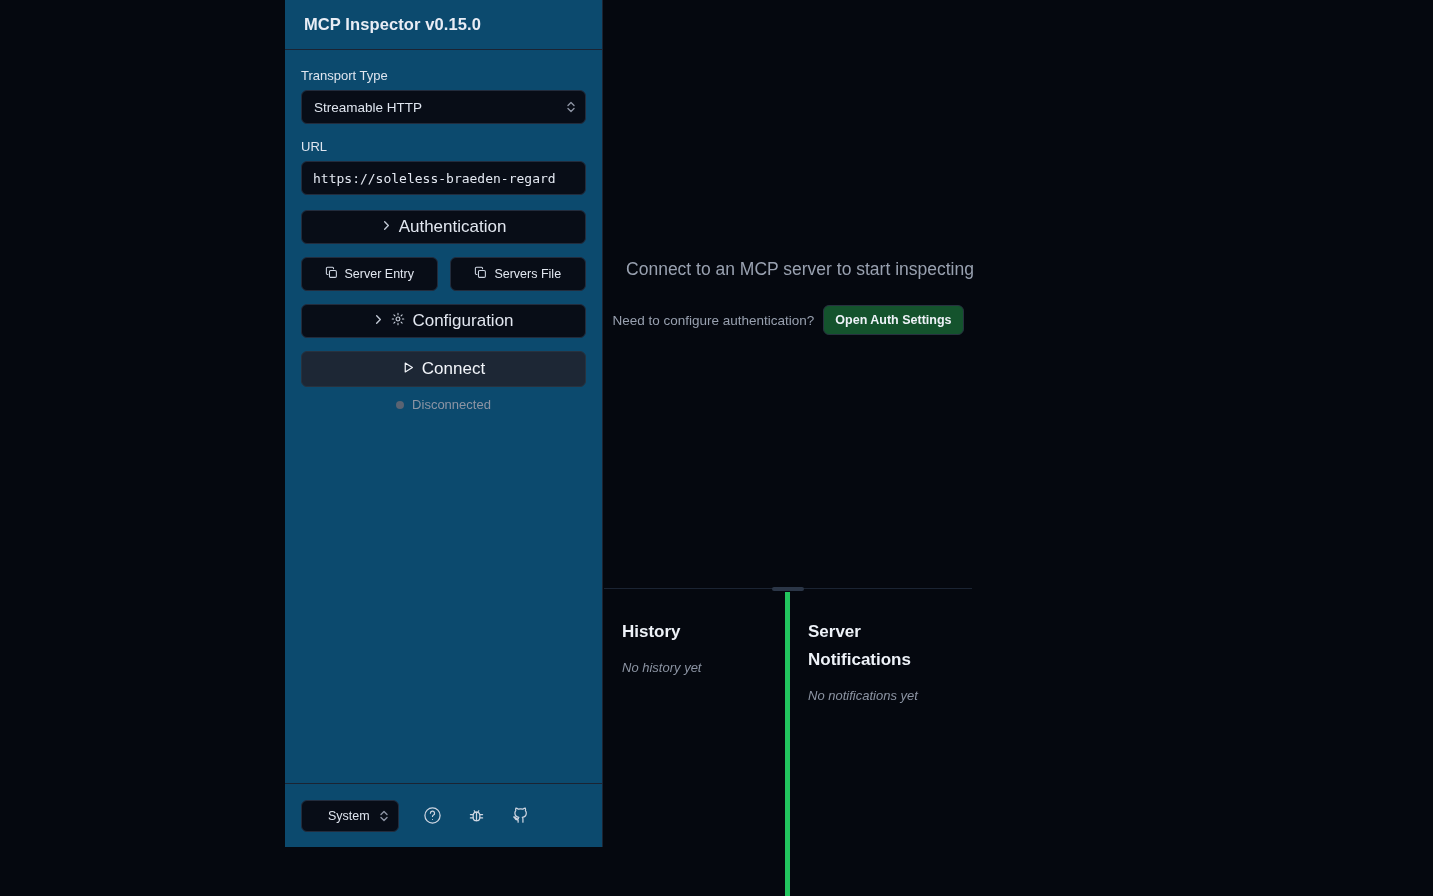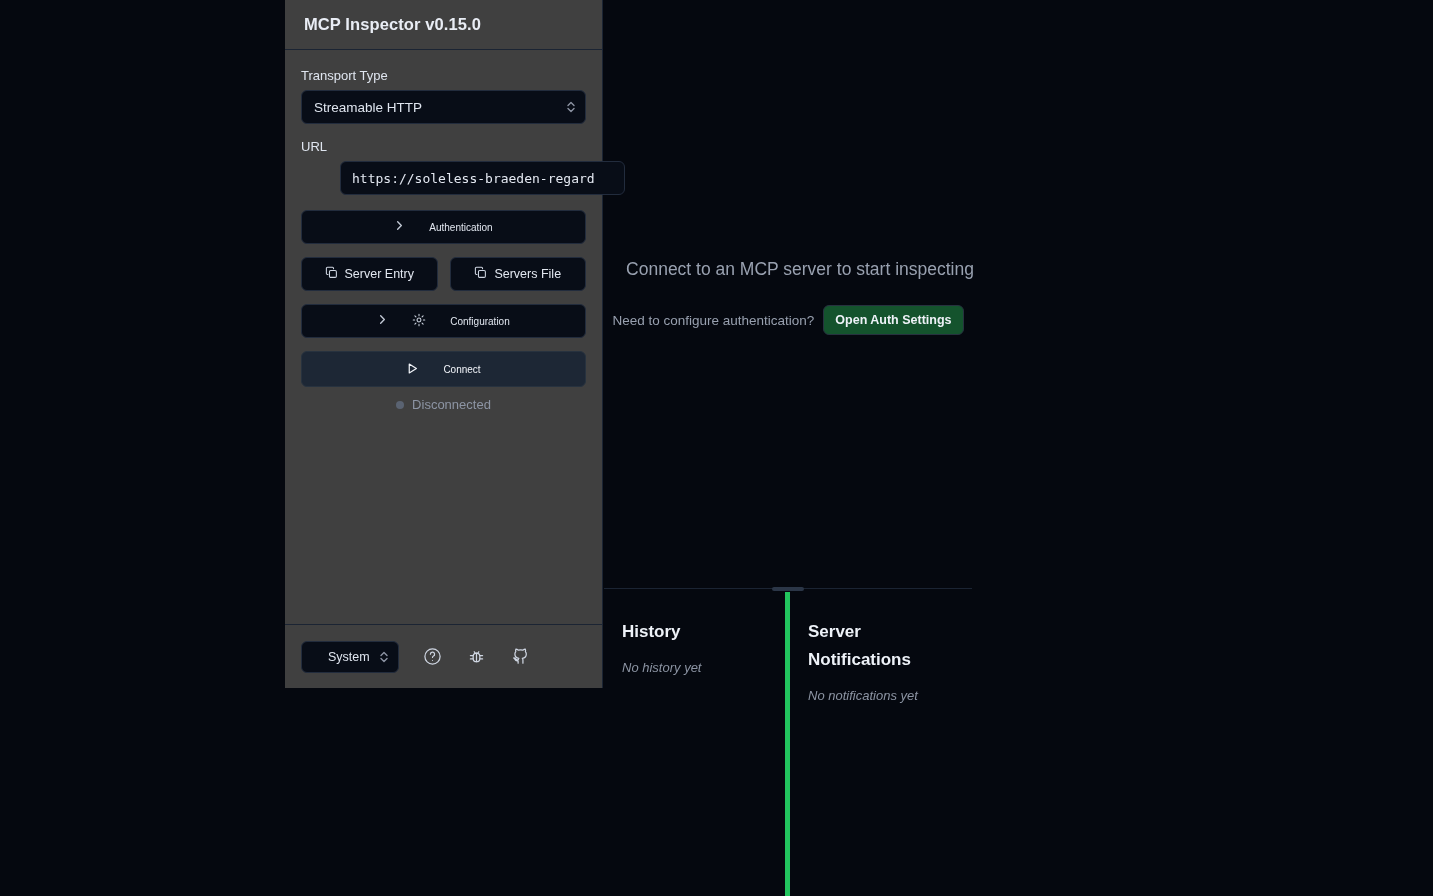--- a/index.html
+++ b/index.html
@@ -11,22 +11,22 @@
     overflow: hidden;
   }
   body { position: relative; }
 
   
   #sidebar {
     position: absolute;
     left: 285px;
     top: 0;
     width: 318px;
-    height: 688px;
-    background: #404040;
+    height: 847px;
+    background: #0c4a6e;
     border-right: 1px solid #1b2433;
     display: flex;
     flex-direction: column;
   }
   #sidebar-header {
     height: 50px;
     border-bottom: 1px solid #1b2433;
     display: flex;
     align-items: center;
     padding-left: 19px;
@@ -78,34 +78,33 @@
     height: 34px;
     border: 1px solid #222c3d;
     border-radius: 6px;
     background: #080d17;
     color: #e4e9f2;
     font-family: "DejaVu Sans Mono", monospace;
     font-size: 13px;
     padding: 0 11px;
     margin-bottom: 15px;
     outline: none;
-    margin-left: 39px;
   }
   .btn {
     width: 100%;
     height: 34px;
     border: 1px solid #222c3d;
     border-radius: 6px;
     background: #080d17;
     color: #e2e7f0;
-    font-size: 10px;
+    font-size: 17px;
     display: flex;
     align-items: center;
     justify-content: center;
-    gap: 24px;
+    gap: 7px;
     cursor: pointer;
     margin-bottom: 13px;
     font-family: "Liberation Sans", sans-serif;
   }
   .btn .chev { color: #c3cad6; font-size: 12px; }
   .row2 {
     display: flex;
     gap: 12px;
     margin-bottom: 13px;
   }

